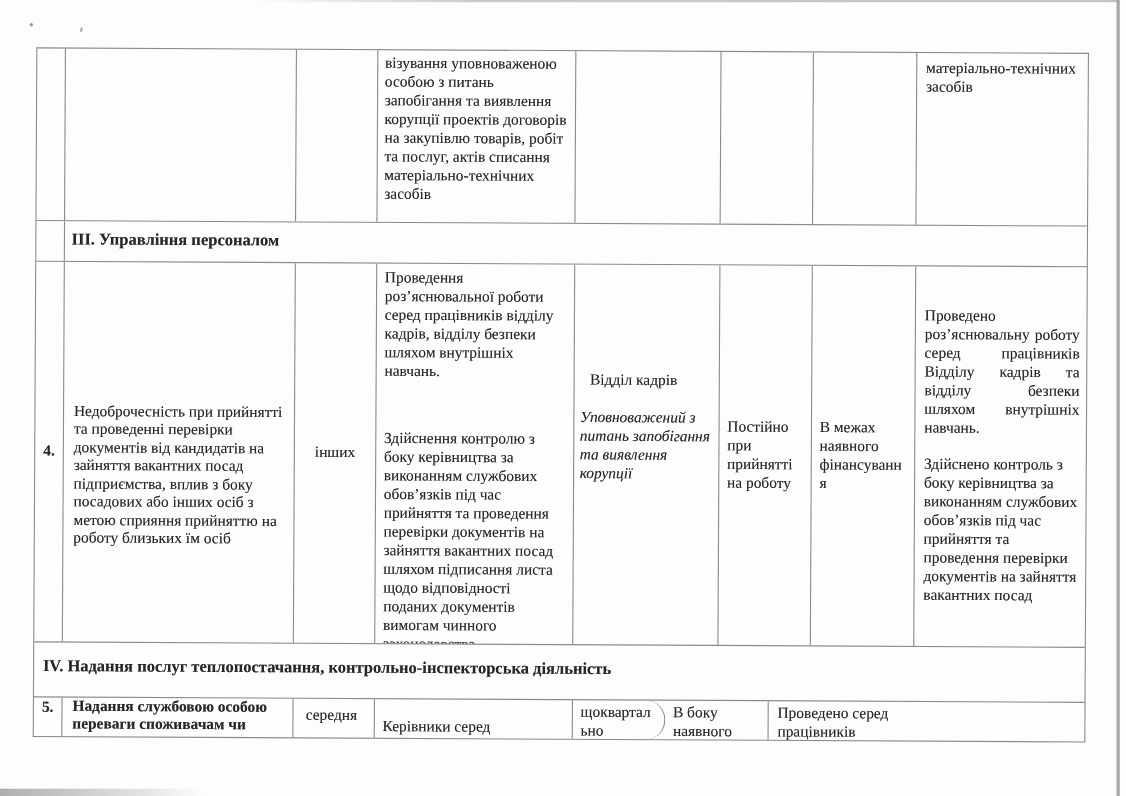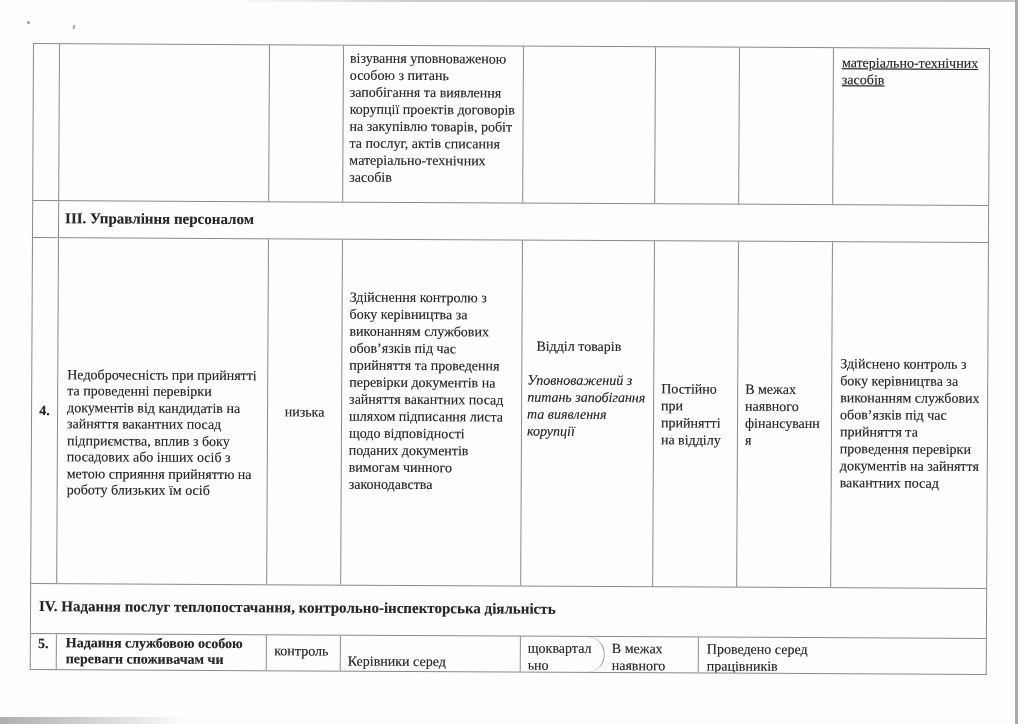--- a/index.html
+++ b/index.html
@@ -39,21 +39,21 @@
   .row:last-child{border-bottom:none;}
   .cell{border-right:1px solid var(--line);flex:0 0 auto;overflow:hidden;position:relative;}
   .cell:last-child{border-right:none;}
   .c1{width:26px;}  .c2{width:210px;} .c3{width:74px;}  .c4{width:180px;}
   .c5{width:132px;} .c6{width:84px;}  .c7{width:94px;}  .c8{width:155px;}
   .rA{height:157px;} .rS3{height:37px;} .r4{height:346px;} .rS4{height:50px;} .r5{height:35px;}
   .bold{font-weight:bold;}
   .vcenter{display:flex;flex-direction:column;justify-content:center;height:100%;}
   
   .rA .c4{padding:4px 5px 0 6px;}
-  .rA .c8{padding:6px 8px 0 8px;text-decoration:underline;}
+  .rA .c8{padding:6px 8px 0 8px;}
   
   .sec-label{font-weight:bold;font-size:15px;}
   .rS3 .sec-cell{padding:9px 4px 0 6px;}
   .rS4{padding:14px 4px 0 8px;}
   
   .r4 .c1{text-align:center;}
   .r4 .c2{padding:0 10px 0 9px;}
   .r4 .risk-block{position:relative;top:22px;font-weight:normal;line-height:16.5px;}
   .r4 .c3{text-align:center;}
   .r4 .c4{padding:5px 6px 0 7px;}
@@ -113,64 +113,66 @@
     </div>
 
     <div class="row r4">
       <div class="cell c1 vcenter">
         <div class="bold">4.</div>
       </div>
       <div class="cell c2 vcenter">
         <div class="risk-block">Недоброчесність при прийнятті та проведенні перевірки документів від кандидатів на зайняття вакантних посад підприємства, вплив з боку посадових або інших осіб з метою сприяння прийняттю на роботу близьких їм осіб</div>
       </div>
       <div class="cell c3 vcenter">
-        <div>низька</div>
+        <div>інших</div>
       </div>
       <div class="cell c4">
+        <div>Проведення роз’яснювальної роботи серед працівників відділу кадрів, відділу безпеки шляхом внутрішніх навчань.</div>
         <div class="measure2">Здійснення контролю з боку керівництва за виконанням службових обов’язків під час прийняття та проведення перевірки документів на зайняття вакантних посад шляхом підписання листа щодо відповідності поданих документів вимогам чинного законодавства</div>
       </div>
       <div class="cell c5 vcenter">
         <div class="resp-block">
-          <div class="resp1">Відділ товарів</div>
+          <div class="resp1">Відділ кадрів</div>
           <div class="resp2">Уповноважений з питань запобігання та виявлення корупції</div>
         </div>
       </div>
       <div class="cell c6 vcenter">
-        <div>Постійно при прийнятті на відділу</div>
+        <div>Постійно при прийнятті на роботу</div>
       </div>
       <div class="cell c7 vcenter">
         <div>В межах наявного фінансування</div>
       </div>
       <div class="cell c8 vcenter">
+        <div class="result1">Проведено роз’яснювальну роботу серед працівників Відділу кадрів та відділу безпеки шляхом внутрішніх навчань.</div>
         <div class="result2">Здійснено контроль з боку керівництва за виконанням службових обов’язків під час прийняття та проведення перевірки документів на зайняття вакантних посад</div>
       </div>
     </div>
 
     <div class="row rS4">
       <span class="sec-label">IV. Надання послуг теплопостачання, контрольно-інспекторська діяльність</span>
     </div>
 
     <div class="row r5">
       <div class="cell c1">
         <div class="bold">5.</div>
       </div>
       <div class="cell c2">
         <div>Надання службовою особою переваги споживачам чи</div>
       </div>
       <div class="cell c3">
-        <div>контроль</div>
+        <div>середня</div>
       </div>
       <div class="cell c4">
         <div>Керівники серед</div>
       </div>
       <div class="cell c6">
         <div>щоквартально</div>
       </div>
       <div class="cell c7">
-        <div>В межах наявного</div>
+        <div>В боку наявного</div>
       </div>
       <div class="cell c8">
         <div>Проведено серед працівників</div>
       </div>
     </div>
 
   </div>
 </div>
 
 </body></html>

